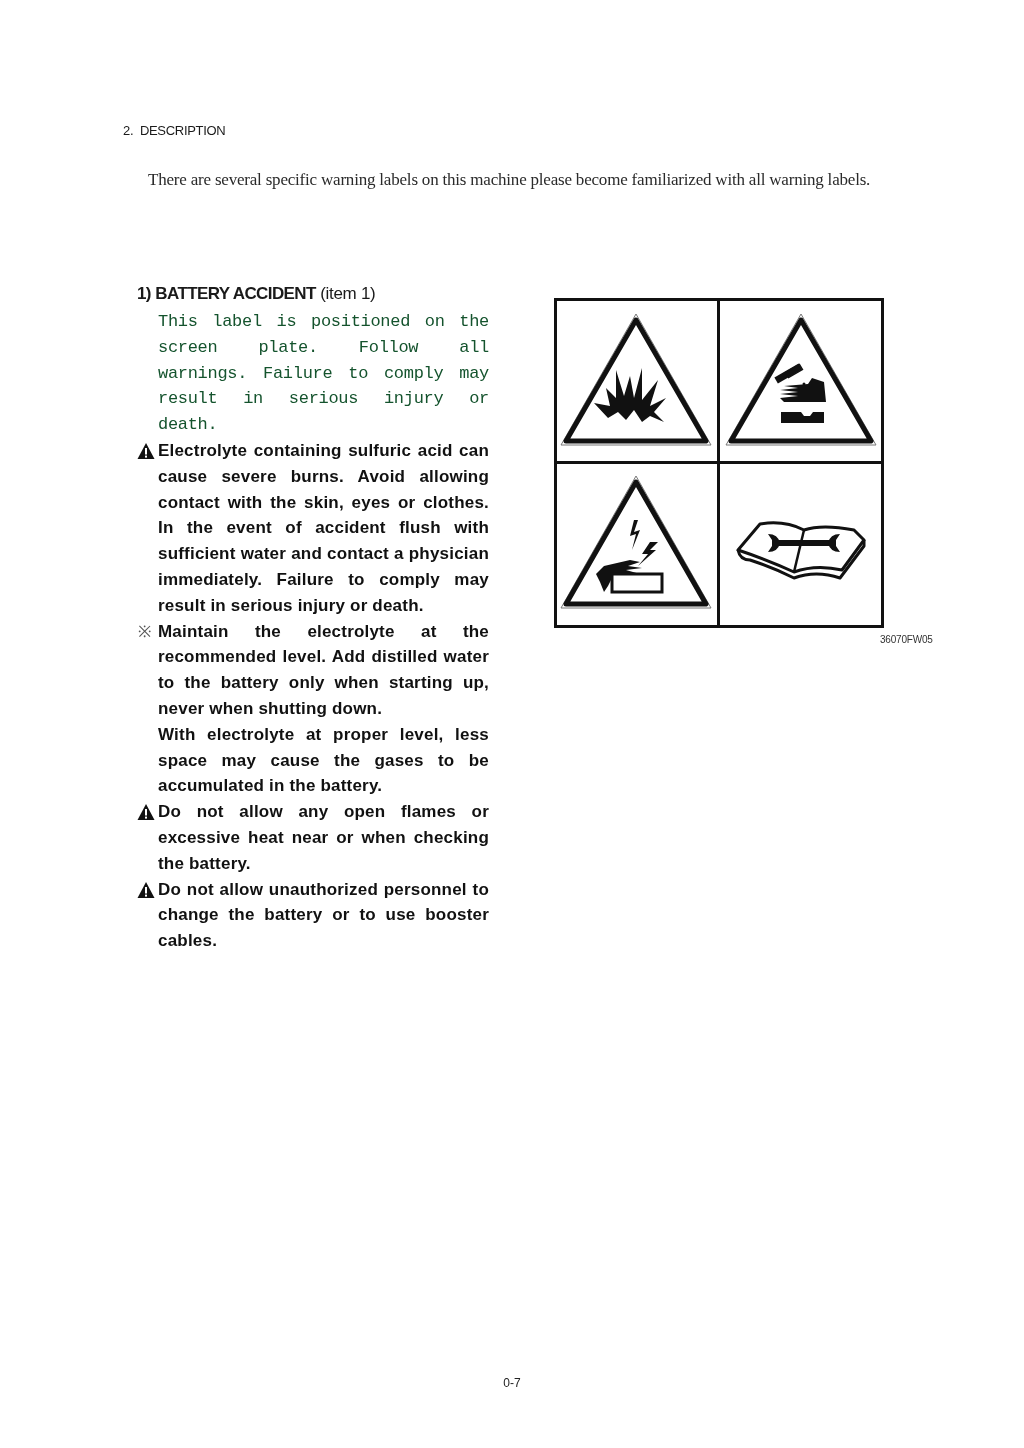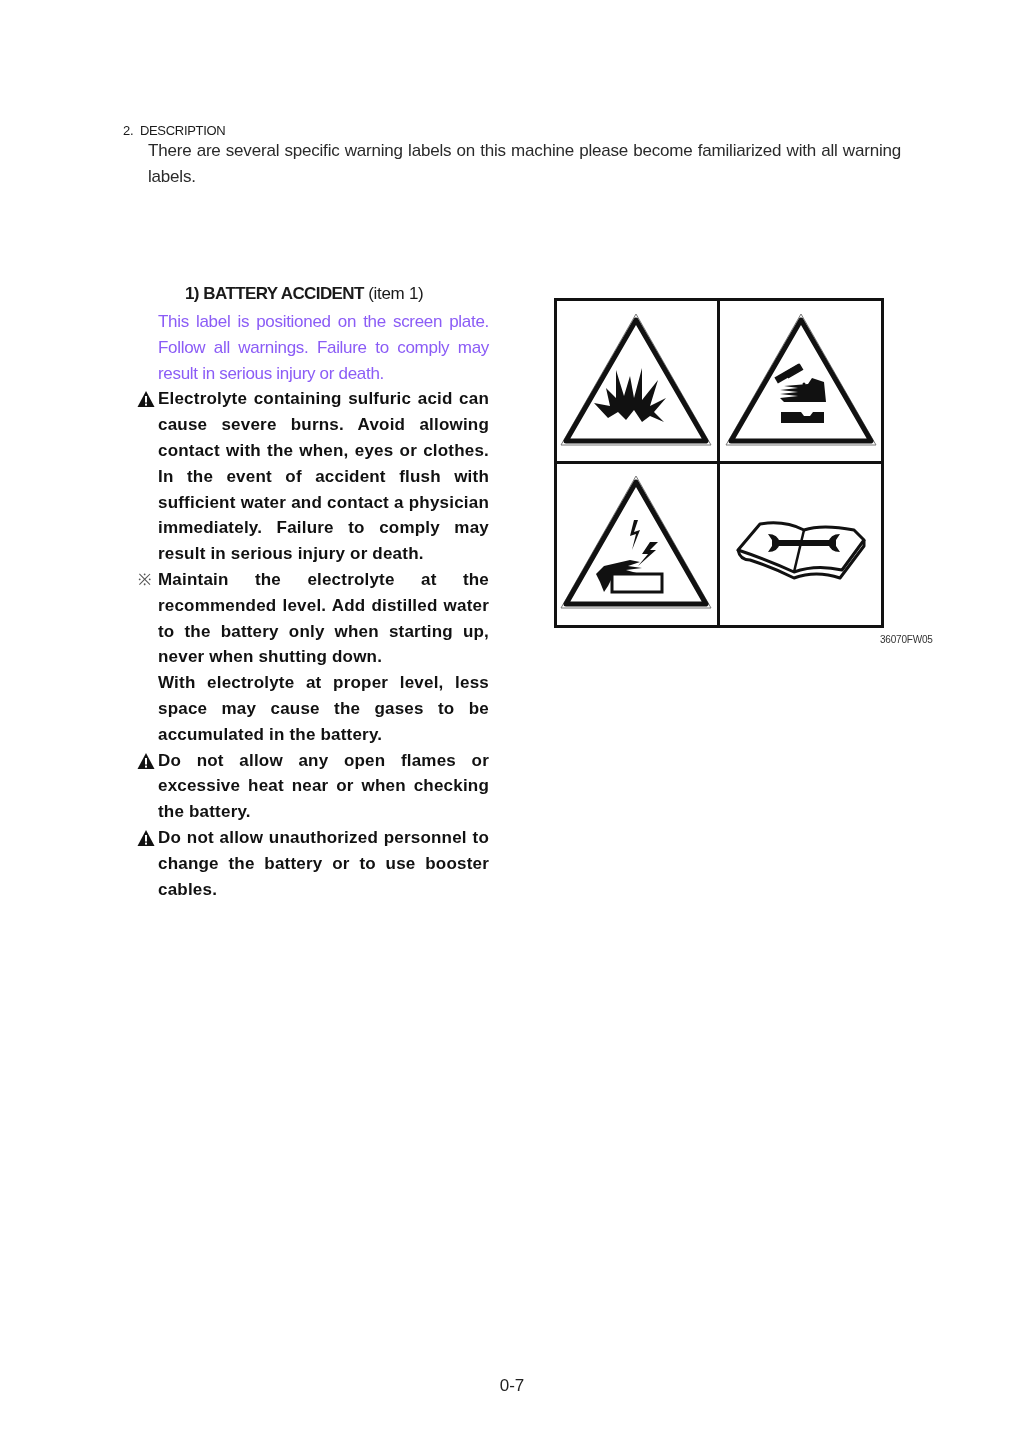--- a/index.html
+++ b/index.html
@@ -1,32 +1,32 @@
 <!DOCTYPE html>
 <html><head>
 <meta charset="utf-8">
 <style>
   html, body { margin:0; padding:0; background:#ffffff; }
   body { width:1024px; height:1448px; position:relative; overflow:hidden;
          font-family:"Liberation Sans", sans-serif; color:#1a1a1a; }
   .abs { position:absolute; }
   .h2 { left:123px; top:123px; font-size:13px; font-weight:normal; letter-spacing:-0.3px; }
-  .intro { left:148px; top:138px; width:753px; font-size:17px; line-height:26px; color:#2a2a2a; letter-spacing:-0.2px; text-align:justify; }
+  .intro { left:148px; top:167px; width:753px; font-size:17px; line-height:26px; color:#2a2a2a; letter-spacing:-0.2px; text-align:justify;font-family:Liberation Serif, serif; }
   .intro p { margin:0; }
-  .sub-head { left:137px; top:284px; font-size:17px; letter-spacing:-0.3px;margin-left:48px; }
+  .sub-head { left:137px; top:284px; font-size:17px; letter-spacing:-0.3px; }
   .sub-head .bold { font-weight:bold; letter-spacing:-0.6px; }
   .col { left:137px; top:309px; width:352px; font-size:17px; line-height:25.8px; }
-  .para { padding-left:21px; color:#8b5cf6; letter-spacing:-0.3px; text-align:justify; }
+  .para { padding-left:21px; color:#14532d; letter-spacing:-0.3px; text-align:justify;font-family:Liberation Mono, monospace; }
   .item { position:relative; padding-left:21px; font-weight:bold; color:#111; letter-spacing:0.2px; text-align:justify; }
   .item .mk { position:absolute; left:0; top:4px; width:18px; height:18px; }
   .item .note { position:absolute; left:1px; top:0; font-weight:normal; color:#555; font-size:16px; }
   .cont { padding-left:21px; font-weight:bold; color:#111; letter-spacing:0.2px; text-align:justify; }
   .fig { left:554px; top:298px; width:330px; height:330px; }
   .fig-code { left:880px; top:634px; font-size:10px; color:#333; letter-spacing:-0.2px; }
-  .pagenum { left:0; width:1024px; top:1376px; text-align:center; font-size:17px; color:#222; }
+  .pagenum { left:0; width:1024px; top:1376px; text-align:center; font-size:12px; color:#222; }
 </style>
 </head>
 <body>
 
 <div class="abs h2">
   <span>2.</span>&nbsp;
   <span>DESCRIPTION</span>
 </div>
 
 <div class="abs intro">
@@ -41,21 +41,21 @@
 
 <div class="abs col">
   <div class="para">This label is positioned on the screen plate. Follow all warnings. Failure to comply may result in serious injury or death.</div>
 
   <div class="item">
     <svg class="mk" viewBox="0 0 18 18">
       <path d="M9 1 L17.5 17 L0.5 17 Z" fill="#111"></path>
       <rect x="8" y="6" width="2" height="6.5" fill="#fff"></rect>
       <rect x="8" y="13.6" width="2" height="2" fill="#fff"></rect>
     </svg>
-    <span>Electrolyte containing sulfuric acid can cause severe burns. Avoid allowing contact with the when, eyes or clothes. In the event of accident flush with sufficient water and contact a physician immediately. Failure to comply may result in serious injury or death.</span>
+    <span>Electrolyte containing sulfuric acid can cause severe burns. Avoid allowing contact with the skin, eyes or clothes. In the event of accident flush with sufficient water and contact a physician immediately. Failure to comply may result in serious injury or death.</span>
   </div>
 
   <div class="item">
     <span class="note">※</span>
     <span>Maintain the electrolyte at the recommended level. Add distilled water to the battery only when starting up, never when shutting down.</span>
   </div>
   <div class="cont">With electrolyte at proper level, less space may cause the gases to be accumulated in the battery.</div>
 
   <div class="item">
     <svg class="mk" viewBox="0 0 18 18">

